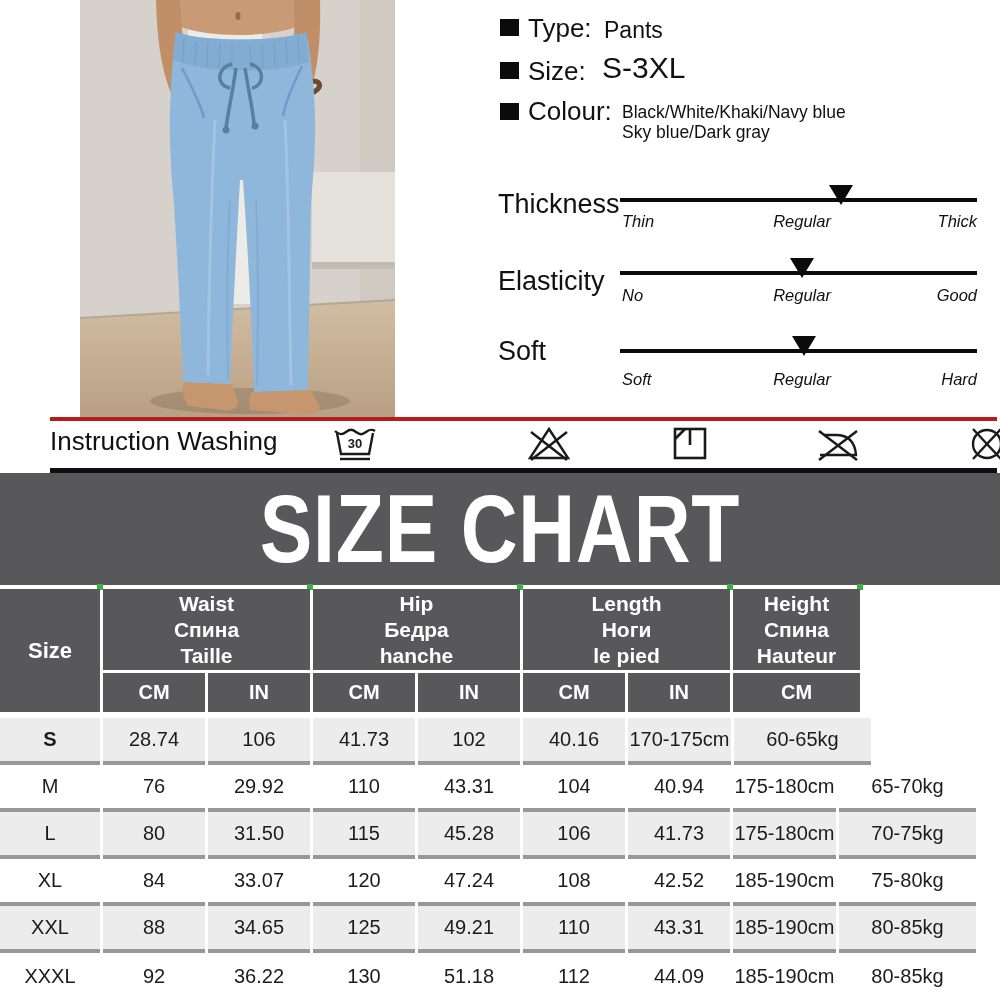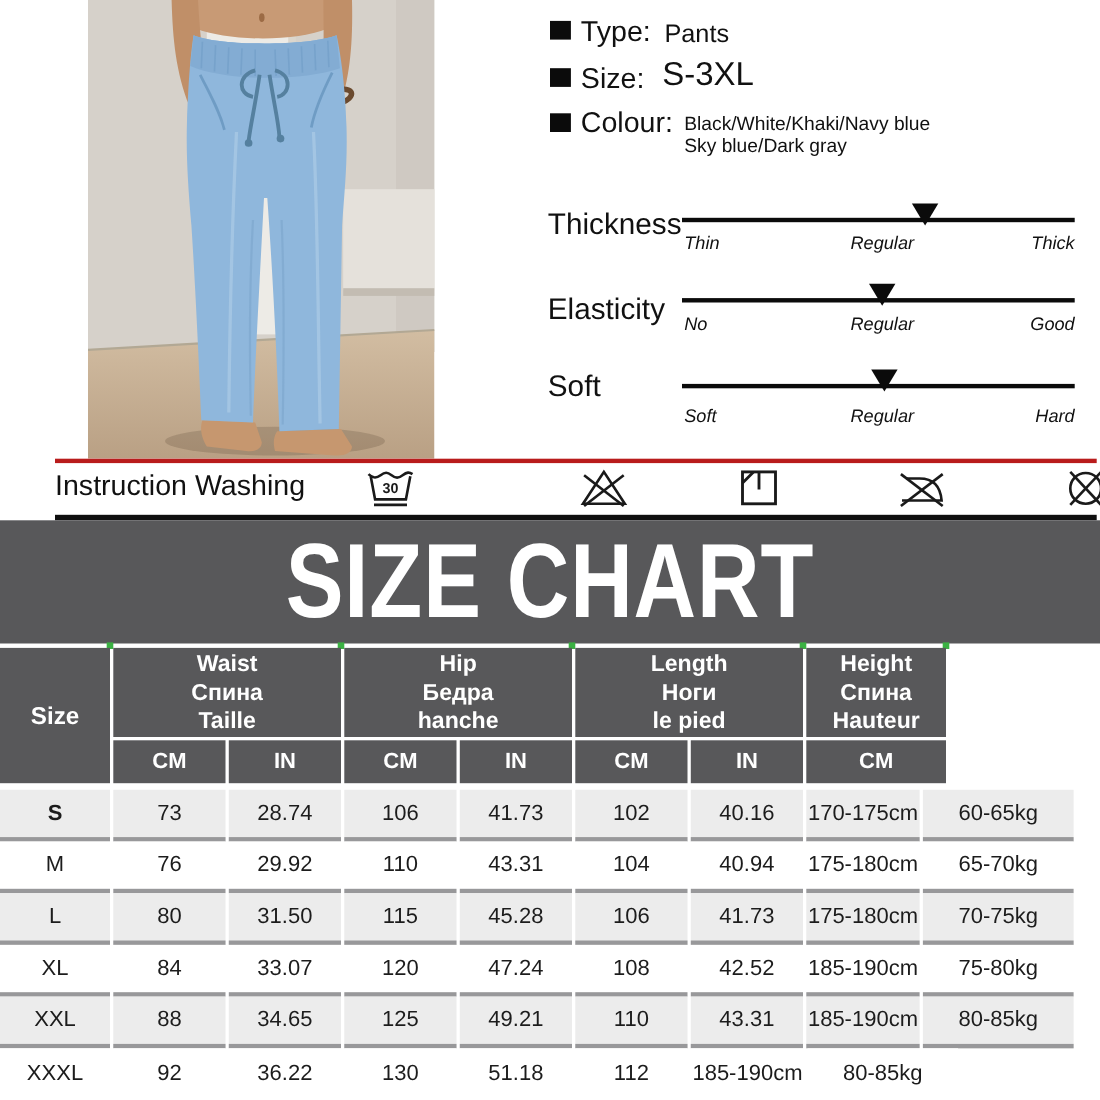--- a/index.html
+++ b/index.html
@@ -266,21 +266,20 @@
       <div class="g-units">
         <div class="hcell">CM</div>
       </div>
     </div>
 
   </div>
 
   <div id="tbody" class="abs">
     <div class="trow alt">
       <div class="tcell c-size">S</div>
-      <div class="tcell c-v">73</div>
       <div class="tcell c-v">28.74</div>
       <div class="tcell c-v">106</div>
       <div class="tcell c-v">41.73</div>
       <div class="tcell c-v">102</div>
       <div class="tcell c-v">40.16</div>
       <div class="tcell c-h">170-175cm</div>
       <div class="tcell c-w">60-65kg</div>
     </div>
     <div class="trow">
       <div class="tcell c-size">M</div>
@@ -326,18 +325,19 @@
       <div class="tcell c-h">185-190cm</div>
       <div class="tcell c-w">80-85kg</div>
     </div>
     <div class="trow">
       <div class="tcell c-size">XXXL</div>
       <div class="tcell c-v">92</div>
       <div class="tcell c-v">36.22</div>
       <div class="tcell c-v">130</div>
       <div class="tcell c-v">51.18</div>
       <div class="tcell c-v">112</div>
+      <div class="tcell c-v">44.09</div>
       <div class="tcell c-h">185-190cm</div>
       <div class="tcell c-w">80-85kg</div>
     </div>
   </div>
 
 </div>
 
 </body></html>

